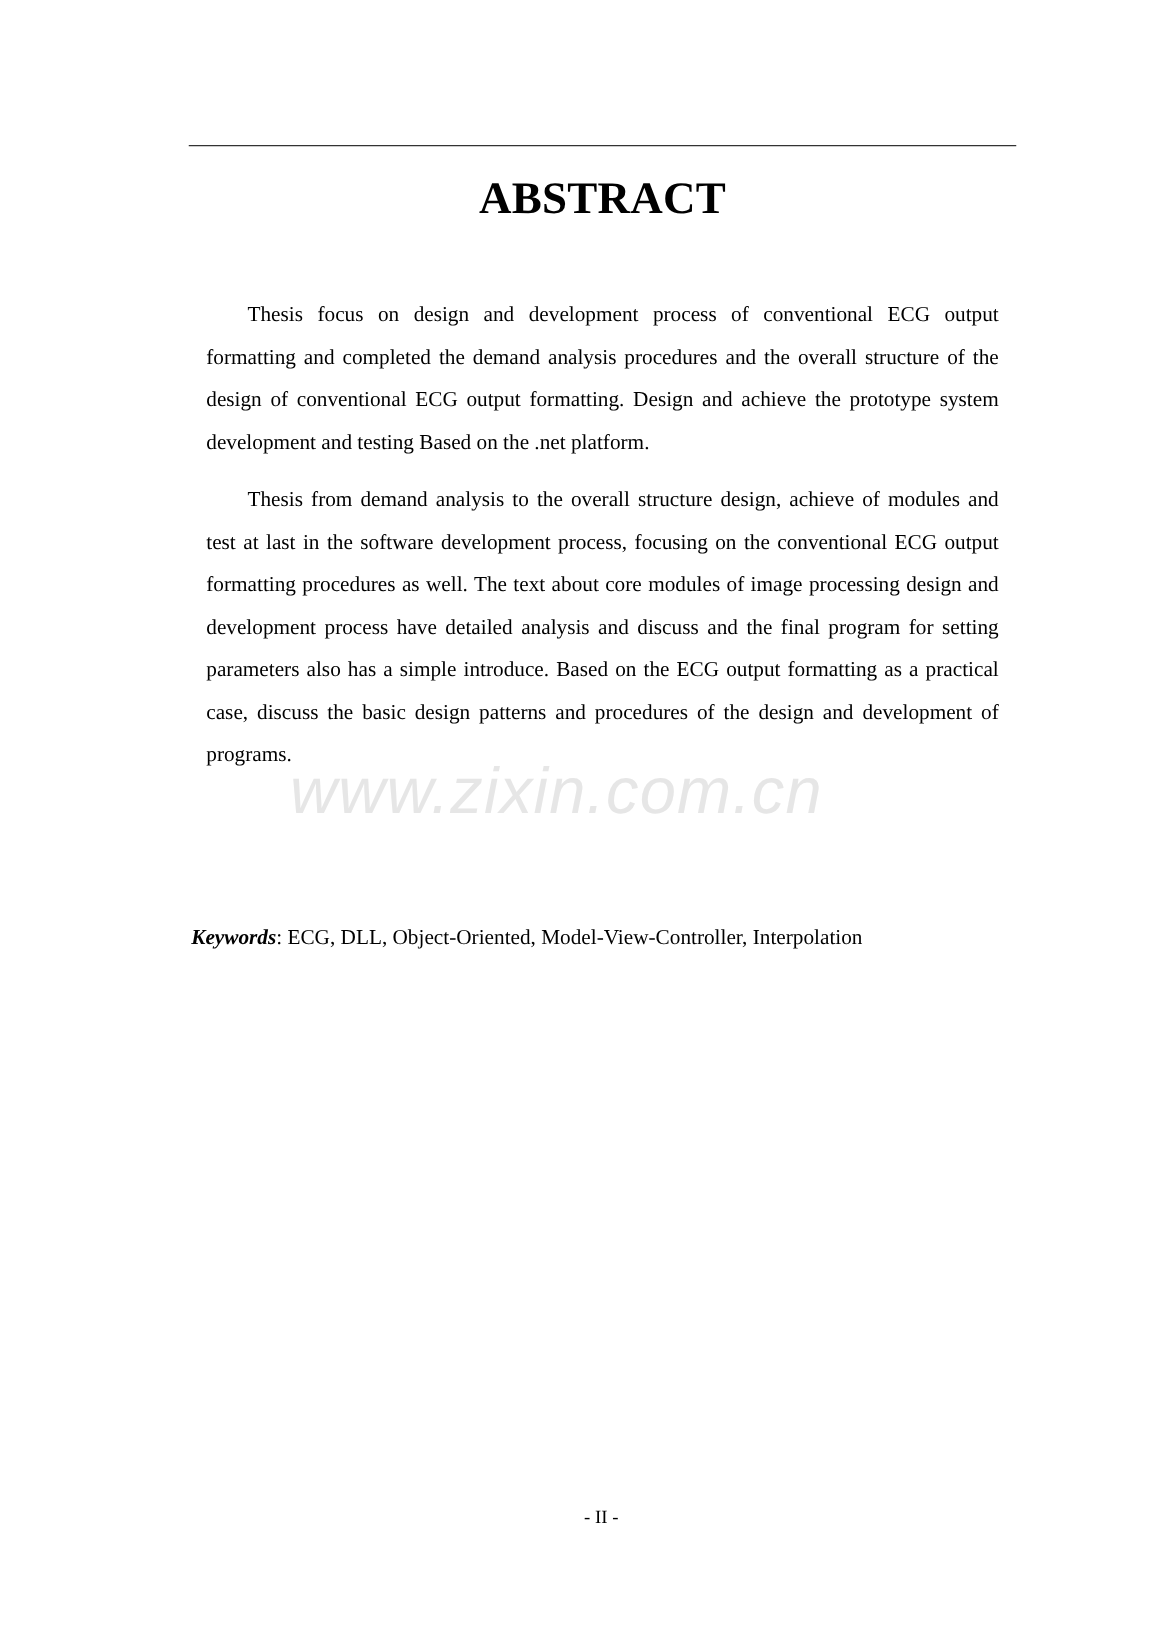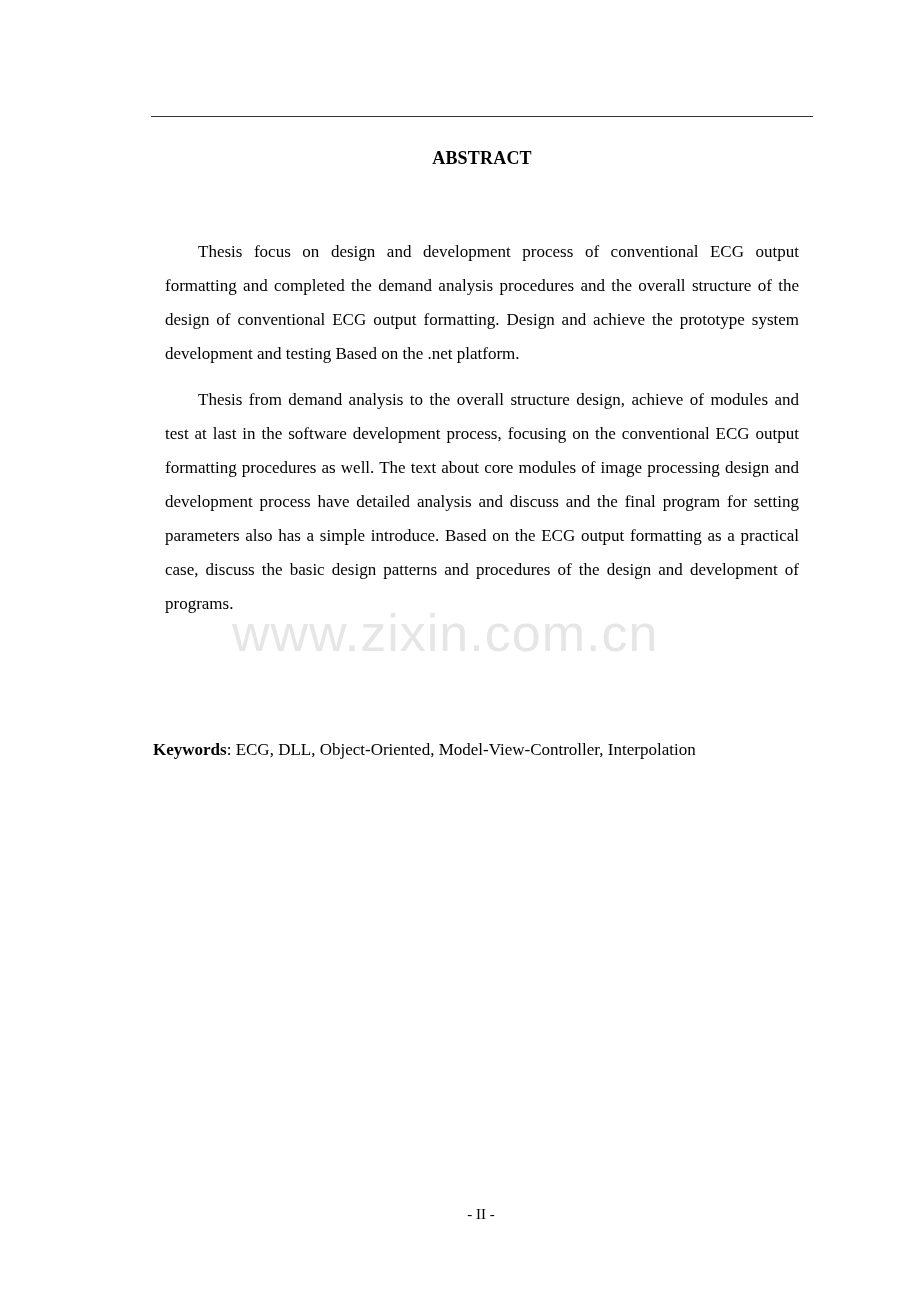--- a/index.html
+++ b/index.html
@@ -1,30 +1,30 @@
 <!DOCTYPE html>
 <html><head>
   <meta charset="utf-8">
   <style>
     html, body { margin: 0; padding: 0; background: #ffffff; }
     body { width: 920px; height: 1302px; position: relative; overflow: hidden;
            font-family: "Liberation Serif", "DejaVu Serif", serif; color: #000; }
     .header-rule { position: absolute; left: 151px; top: 116px; width: 662px; height: 0;
                    border-top: 1.5px solid #333; }
     .title { position: absolute; left: 151px; top: 140px; width: 662px; text-align: center;
-             font-weight: bold; font-size: 18px; line-height: 36px; letter-spacing: 0.2px; }
+             font-weight: bold; font-size: 36px; line-height: 36px; letter-spacing: 0.2px; }
     .body-text { position: absolute; left: 153px; top: 223px; width: 658px; }
     .para { margin: 12px; font-size: 17px; line-height: 34px; text-align: justify;
             text-indent: 33px; }
     .keywords { position: absolute; left: 153px; top: 733px; width: 658px; font-size: 17px;
                 line-height: 34px; }
-    .keywords b { font-weight: bold; }
+    .keywords b { font-weight: bold; font-style: italic; }
     .watermark { position: absolute; left: 232px; top: 598px; font-family: "Liberation Sans", "DejaVu Sans", sans-serif;
                  font-size: 52px; line-height: 70px; color: rgba(200,200,200,0.45); letter-spacing: 1px;
-                 pointer-events: none; white-space: nowrap; }
+                 pointer-events: none; white-space: nowrap; font-style: italic; }
     .page-num { position: absolute; left: 0; top: 1203px; width: 962px; text-align: center;
                 font-size: 15px; line-height: 22px; }
   </style>
 </head>
 <body>
 
 <div class="header-rule"></div>
 
 <div class="title">ABSTRACT</div>
 

